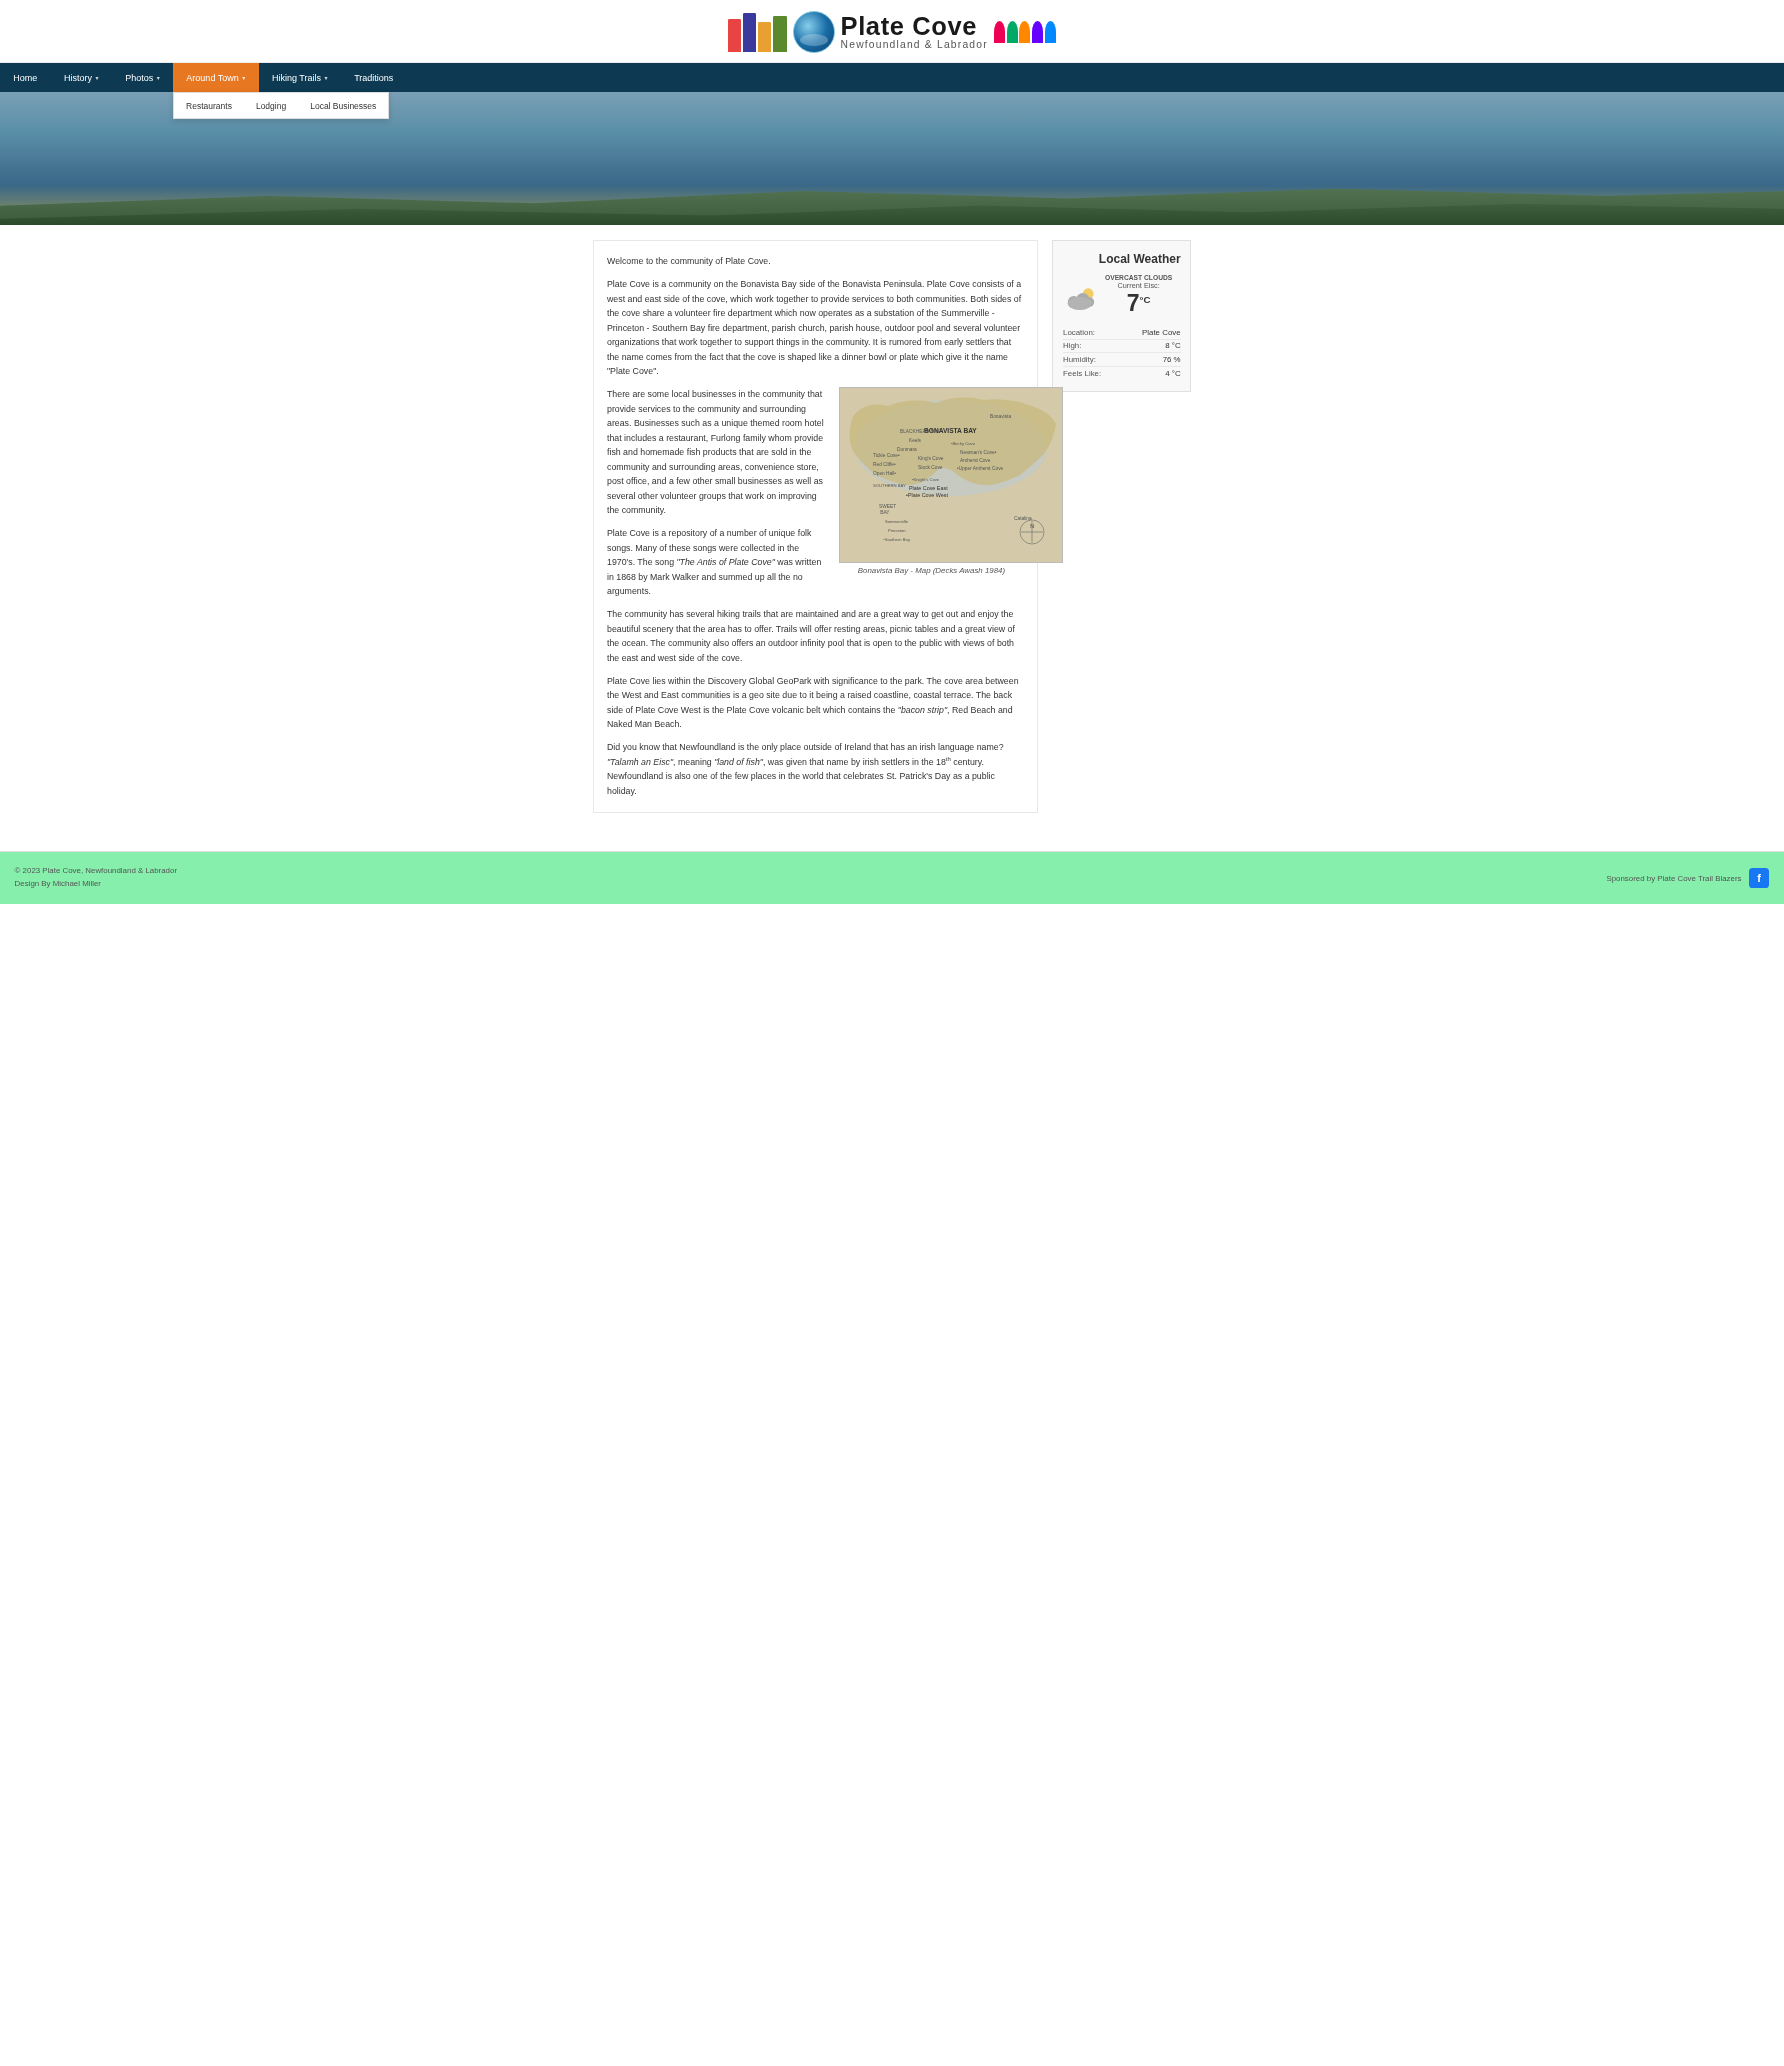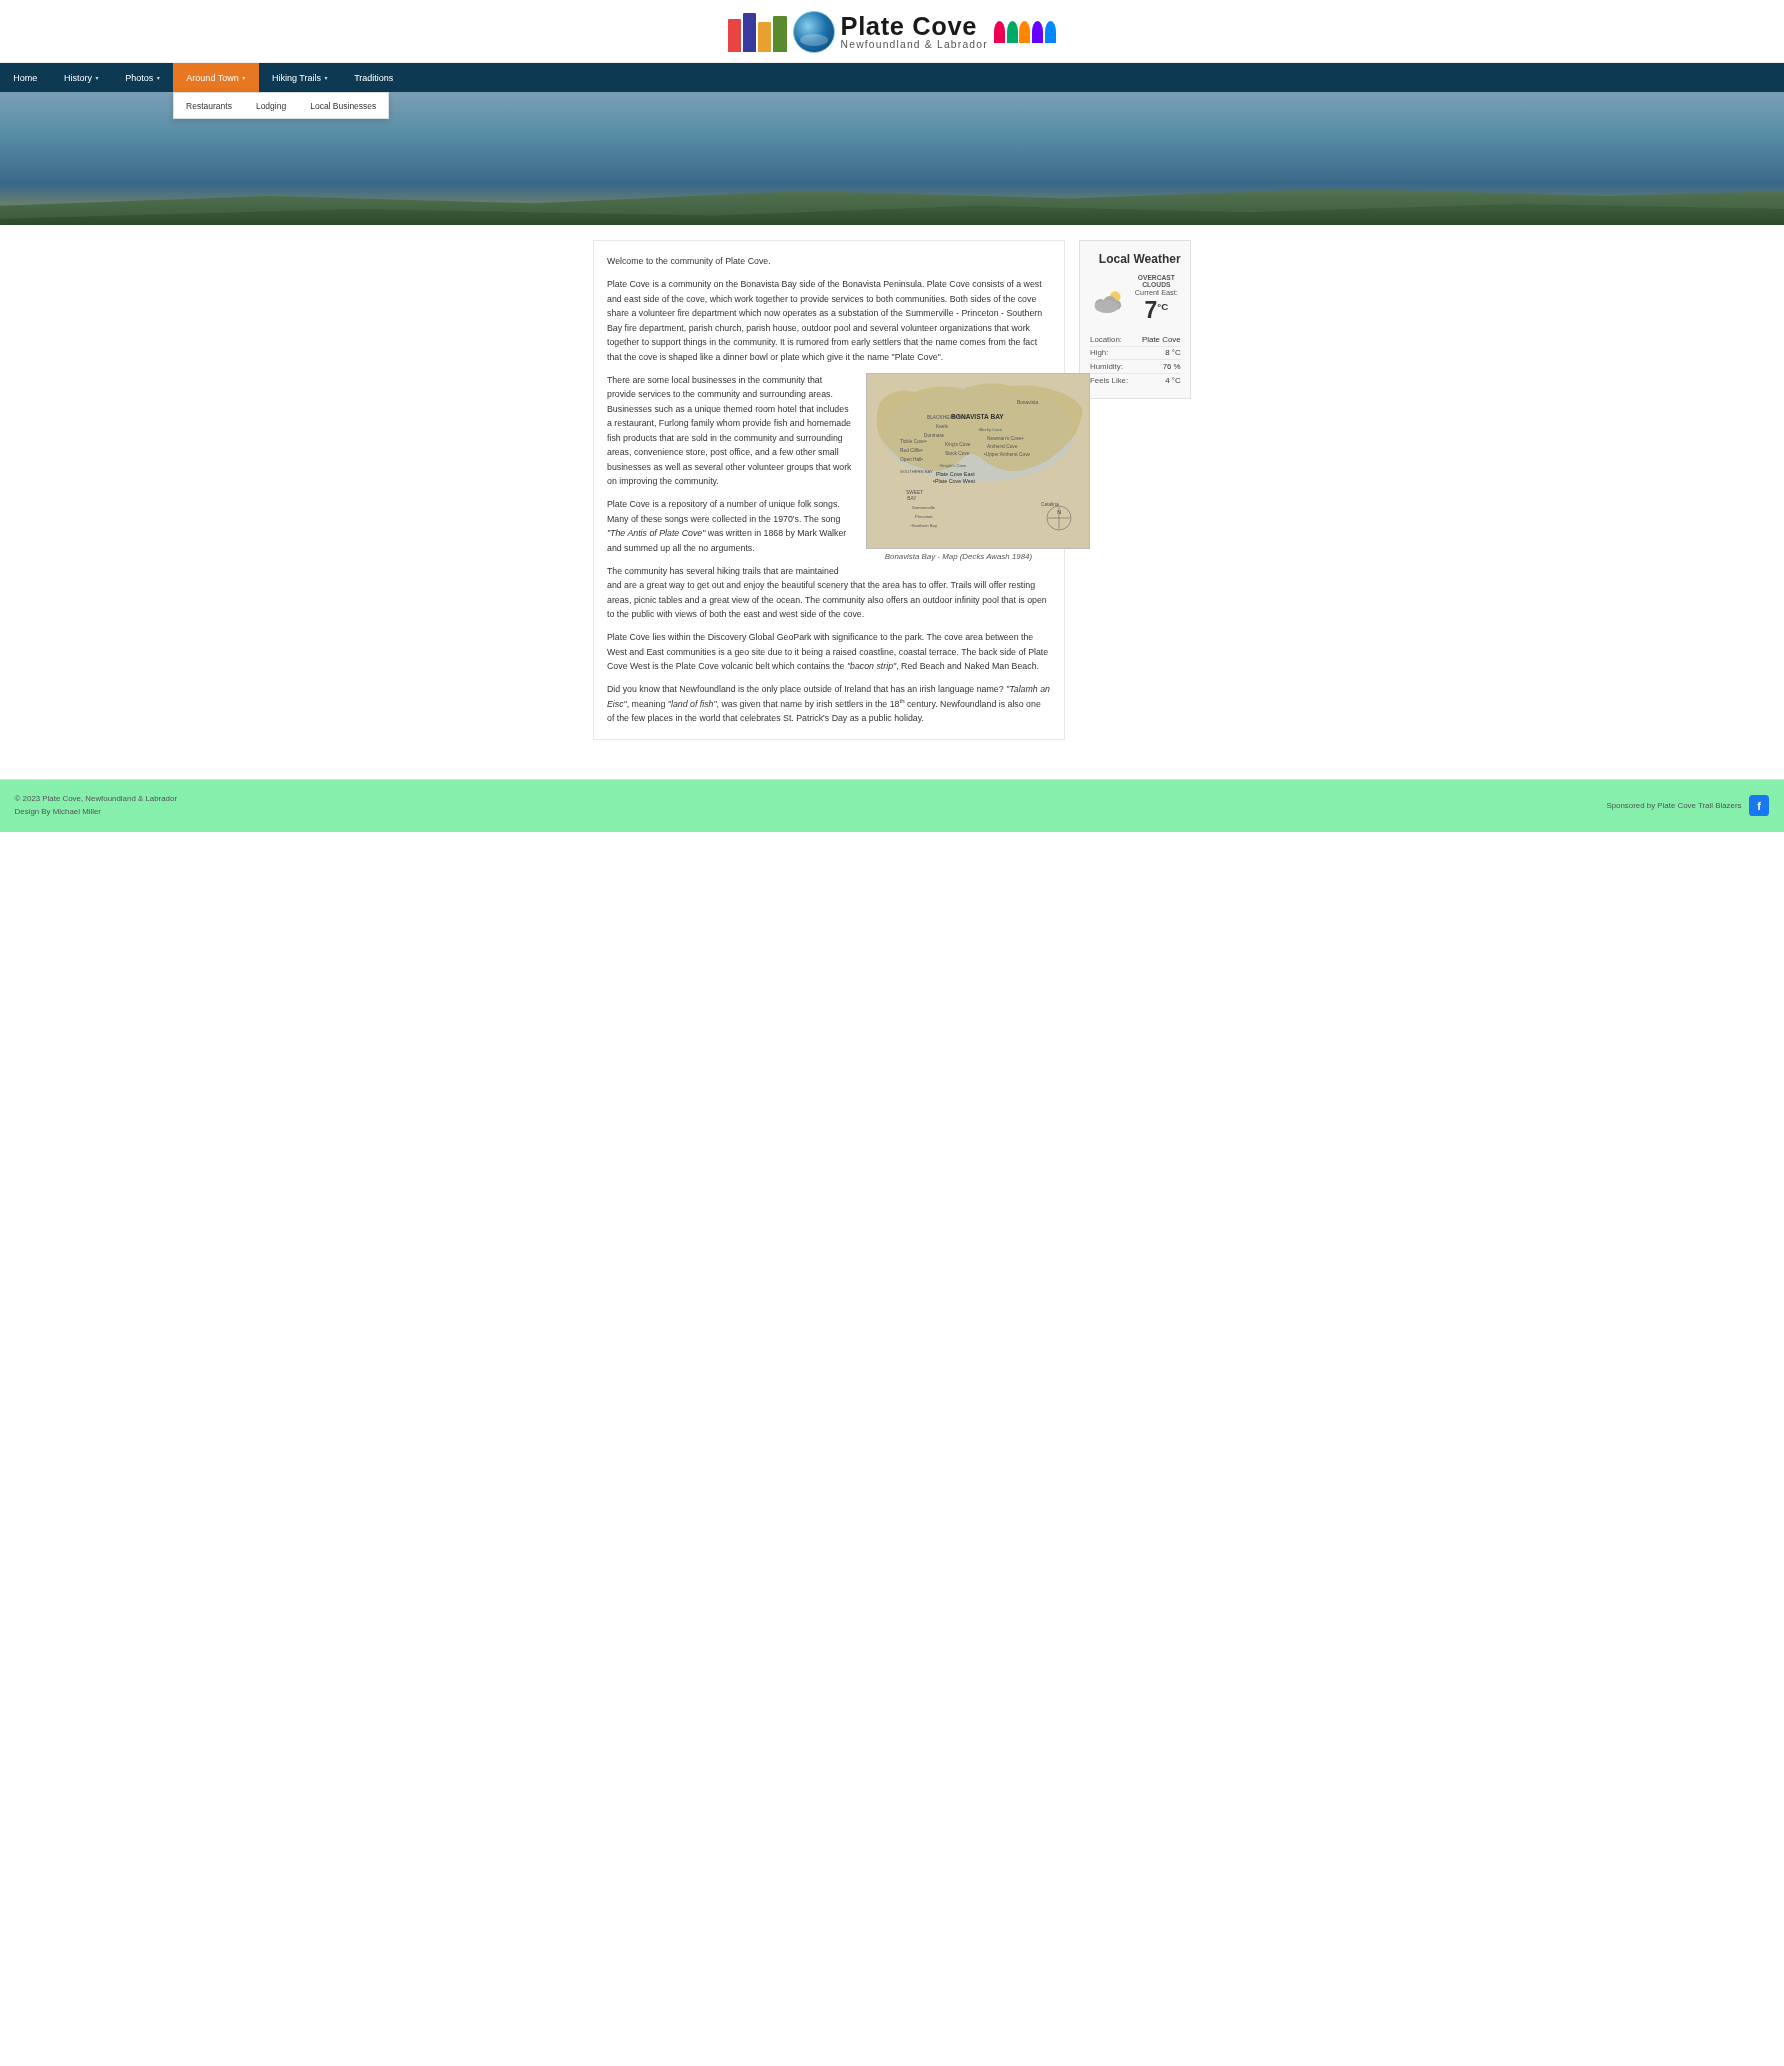--- a/index.html
+++ b/index.html
@@ -223,21 +223,21 @@
     .map-caption {
       text-align: center;
       font-size: 7.9px;
       font-style: italic;
       color: #555;
       margin-top: 3px;
     }
 
     
     .sidebar {
-      width: 112px;
+      width: 139px;
       flex-shrink: 0;
     }
     .weather-card {
       background: #f8f8f8;
       border: 0.6px solid #e0e0e0;
       padding: 11px 9.7px 12px;
     }
     .weather-title {
       font-size: 12px;
       font-weight: bold;
@@ -504,21 +504,21 @@
             <circle cx="18" cy="28" r="10" fill="#aaa"></circle>
             <circle cx="33" cy="24" r="11" fill="#aaa"></circle>
             <circle cx="44" cy="28" r="8" fill="#aaa"></circle>
 
             <ellipse cx="28" cy="30" rx="20" ry="11" fill="#bbb" opacity="0.5"></ellipse>
           </svg>
         </div>
         <div>
           <div class="weather-desc">OVERCAST CLOUDS</div>
           <div class="weather-temp-block">
-            <div class="weather-temp-label">Current East:</div>
+            <div class="weather-temp-label">Current Eisc:</div>
             <div class="weather-temp-big">
               <span>7</span>
               <span class="weather-deg">°C</span>
             </div>
           </div>
         </div>
       </div>
       <div class="weather-details">
         <div class="weather-row">
           <span class="weather-label">Location:</span>

